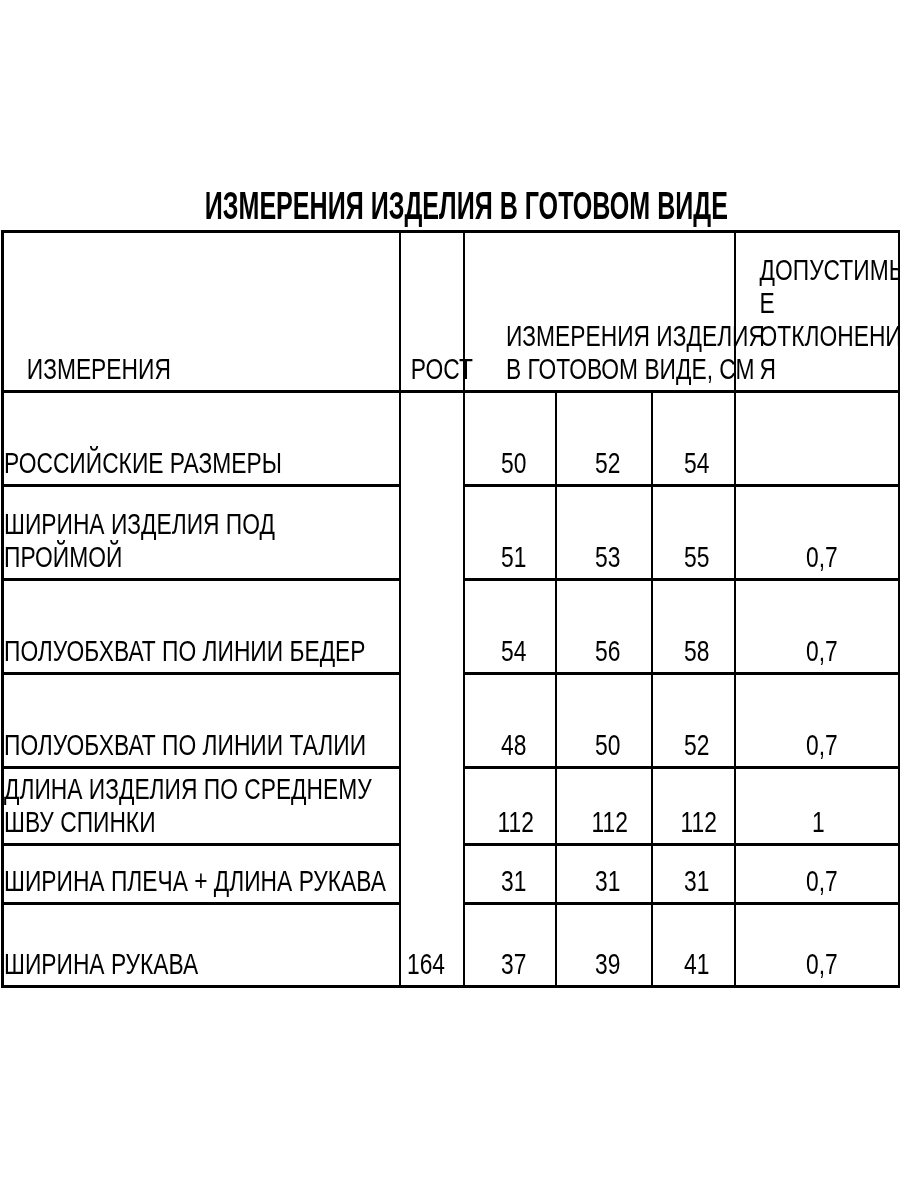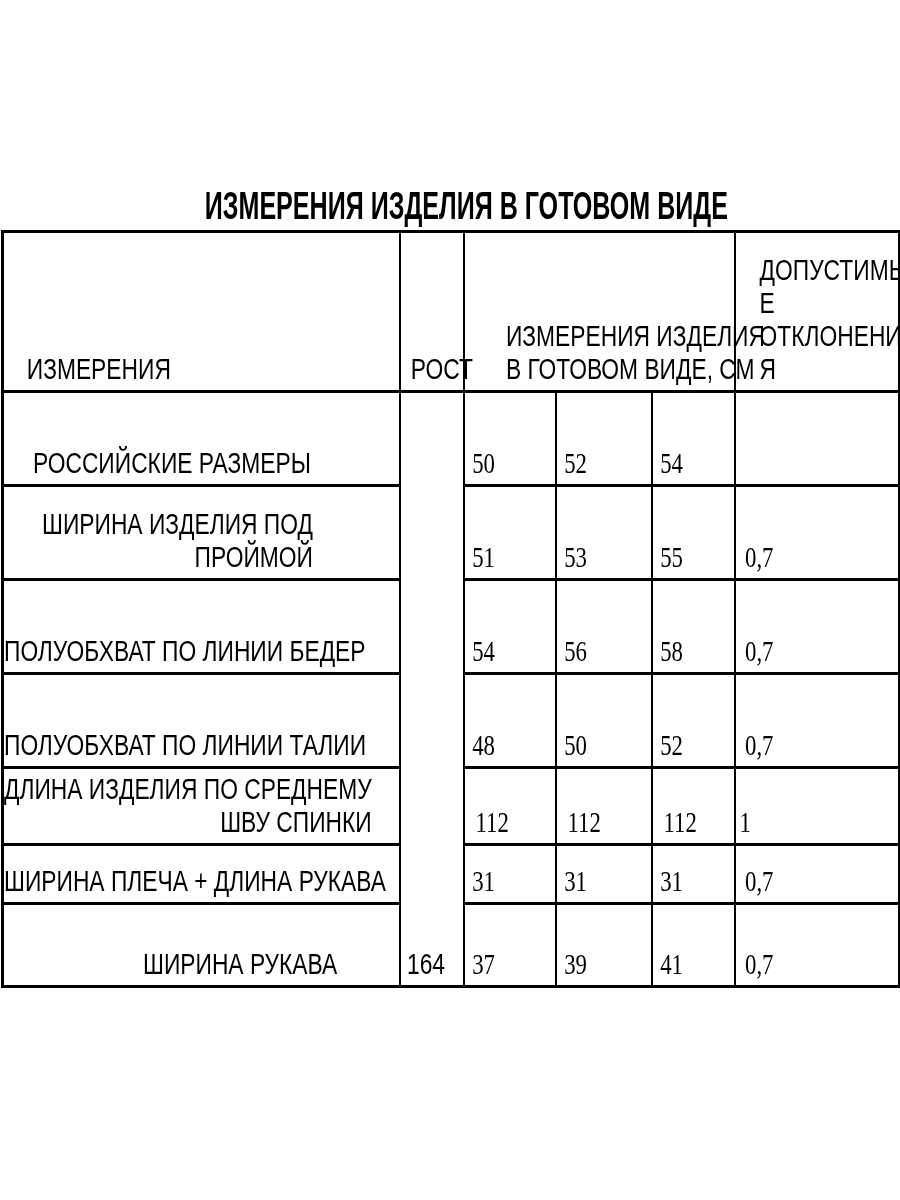--- a/index.html
+++ b/index.html
@@ -45,23 +45,23 @@
     font-size: 30px;
     overflow: visible;
   }
   
   .t {
     display: inline-block;
     white-space: pre;
     line-height: 33px;
     transform: scaleX(0.76);
   }
-  td.lbl  { text-align: right; padding-left: 7px; }
+  td.lbl  { text-align: left; padding-left: 7px; }
   td.lbl .t { transform-origin: 0 100%; }
-  td.val  { text-align: left; padding-right: 6px; font-family: Liberation Serif, serif; }
+  td.val  { text-align: center; padding-right: 6px; }
   td.val .t { transform-origin: 100% 100%; }
   td.ctr  { }
   td.ctr .t { transform-origin: 50% 100%; }
   td.rost-merged {
     vertical-align: top;
     text-align: left;
     padding-top: 2px;
   }
   td.rost-merged .t { transform-origin: 50% 0; }
   tr.hrow      { height: 160px; }

